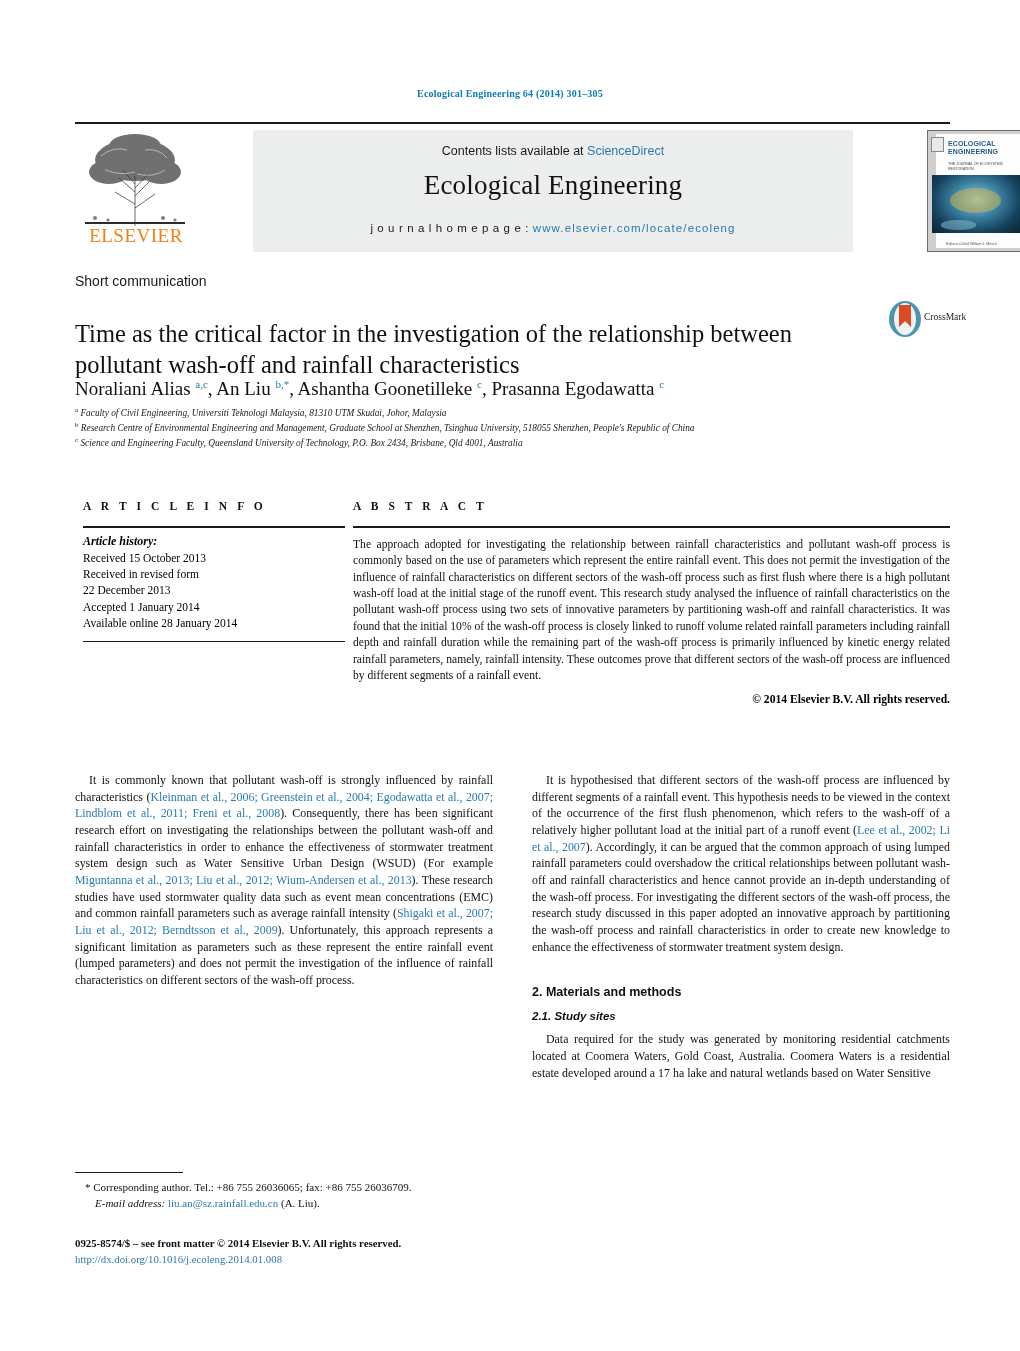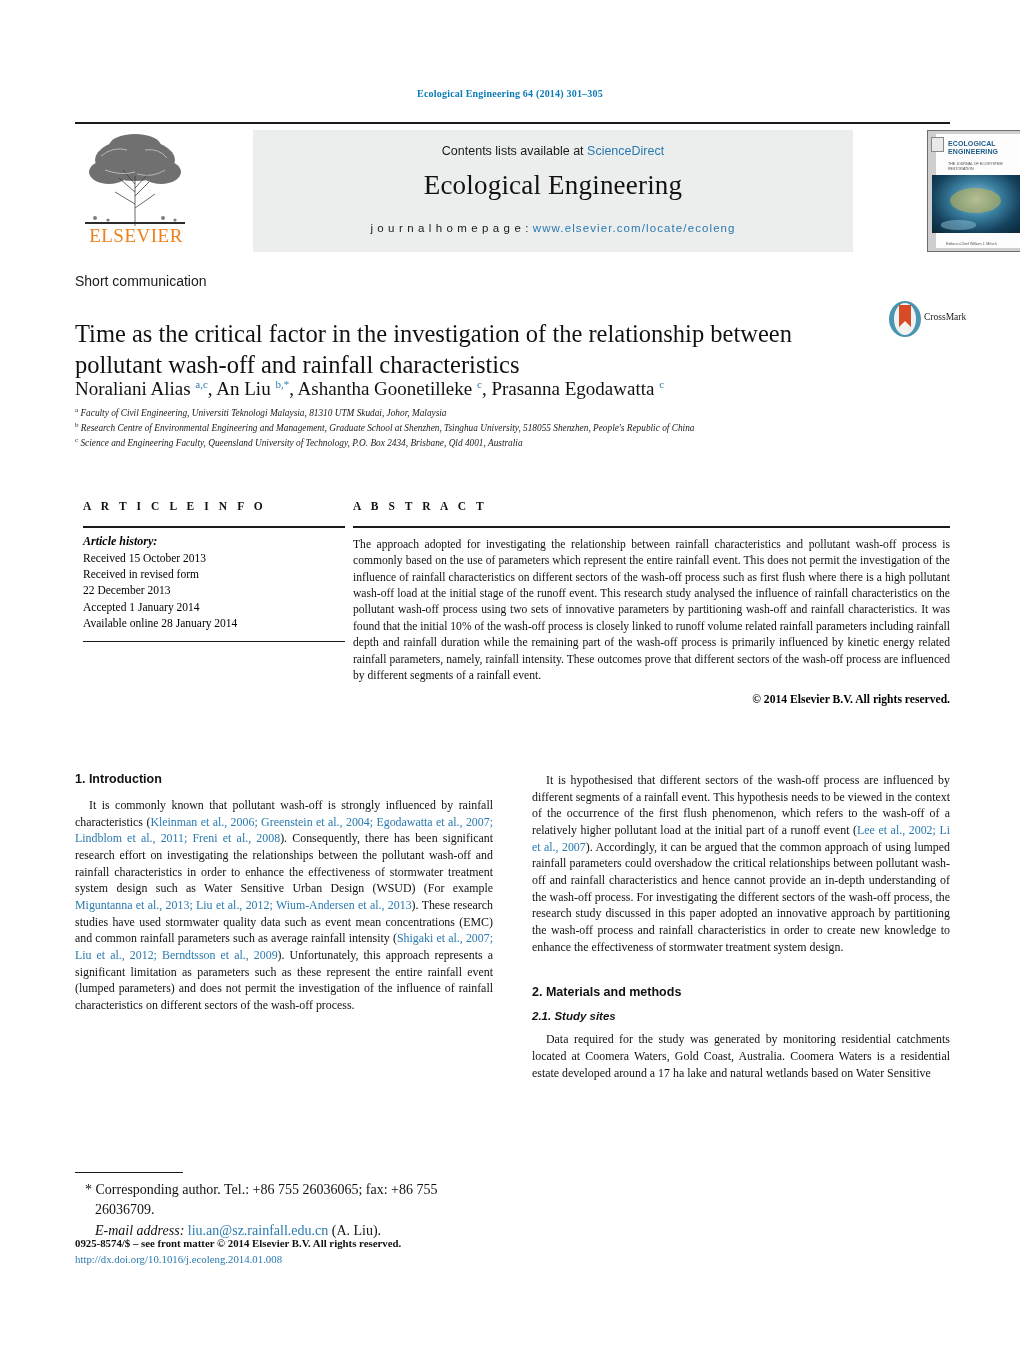--- a/index.html
+++ b/index.html
@@ -165,21 +165,21 @@
   }
   .para.nogap { margin-bottom:0; }
   .spacer-lg { height:22px; }
 
   a.ref, .ref { color:#2a7ab0; text-decoration:none; }
 
   
   .footnotes { position:absolute; left:75px; top:1172px; width:418px; }
   .fn-rule { width:108px; height:1.2px; background:#1a1a1a; margin-bottom:7px; }
   .fn {
-    font-size:14px; line-height:1.45; color:#111; text-indent:-10px; padding-left:20px;
+    font-size:11px; line-height:1.45; color:#111; text-indent:-10px; padding-left:20px;
   }
   .fn i { font-style:italic; }
   .issn {
     position:absolute; left:75px; top:1236px; width:500px;
     font-size:10.8px; line-height:1.45; color:#111; font-weight:bold;
   }
   .issn .doi { color:#2a7ab0; font-weight:normal; }
 </style>
 </head>
 <body>
@@ -277,21 +277,20 @@
     <div class="col-abs">
       <div class="seclabel">A B S T R A C T</div>
       <div class="hrule"></div>
       <div class="abstract-body">The approach adopted for investigating the relationship between rainfall characteristics and pollutant wash-off process is commonly based on the use of parameters which represent the entire rainfall event. This does not permit the investigation of the influence of rainfall characteristics on different sectors of the wash-off process such as first flush where there is a high pollutant wash-off load at the initial stage of the runoff event. This research study analysed the influence of rainfall characteristics on the pollutant wash-off process using two sets of innovative parameters by partitioning wash-off and rainfall characteristics. It was found that the initial 10% of the wash-off process is closely linked to runoff volume related rainfall parameters including rainfall depth and rainfall duration while the remaining part of the wash-off process is primarily influenced by kinetic energy related rainfall parameters, namely, rainfall intensity. These outcomes prove that different sectors of the wash-off process are influenced by different segments of a rainfall event.</div>
       <div class="copyline">© 2014 Elsevier B.V. All rights reserved.</div>
     </div>
   </div>
 
   <div class="bodycols">
     <div class="bcol left">
-      <div class="h2">1.  Introduction</div>
       <p class="para">It is commonly known that pollutant wash-off is strongly influenced by rainfall characteristics (<span class="ref">Kleinman et al., 2006; Greenstein et al., 2004; Egodawatta et al., 2007; Lindblom et al., 2011; Freni et al., 2008</span>). Consequently, there has been significant research effort on investigating the relationships between the pollutant wash-off and rainfall characteristics in order to enhance the effectiveness of stormwater treatment system design such as Water Sensitive Urban Design (WSUD) (For example <span class="ref">Miguntanna et al., 2013; Liu et al., 2012; Wium-Andersen et al., 2013</span>). These research studies have used stormwater quality data such as event mean concentrations (EMC) and common rainfall parameters such as average rainfall intensity (<span class="ref">Shigaki et al., 2007; Liu et al., 2012; Berndtsson et al., 2009</span>). Unfortunately, this approach represents a significant limitation as parameters such as these represent the entire rainfall event (lumped parameters) and does not permit the investigation of the influence of rainfall characteristics on different sectors of the wash-off process.</p>
     </div>
     <div class="bcol right">
       <p class="para">It is hypothesised that different sectors of the wash-off process are influenced by different segments of a rainfall event. This hypothesis needs to be viewed in the context of the occurrence of the first flush phenomenon, which refers to the wash-off of a relatively higher pollutant load at the initial part of a runoff event (<span class="ref">Lee et al., 2002; Li et al., 2007</span>). Accordingly, it can be argued that the common approach of using lumped rainfall parameters could overshadow the critical relationships between pollutant wash-off and rainfall characteristics and hence cannot provide an in-depth understanding of the wash-off process. For investigating the different sectors of the wash-off process, the research study discussed in this paper adopted an innovative approach by partitioning the wash-off process and rainfall characteristics in order to create new knowledge to enhance the effectiveness of stormwater treatment system design.</p>
       <div class="spacer-lg"></div>
       <div class="h2">2.  Materials and methods</div>
       <div class="h3">2.1.  Study sites</div>
       <p class="para nogap">Data required for the study was generated by monitoring residential catchments located at Coomera Waters, Gold Coast, Australia. Coomera Waters is a residential estate developed around a 17 ha lake and natural wetlands based on Water Sensitive</p>
     </div>
   </div>

